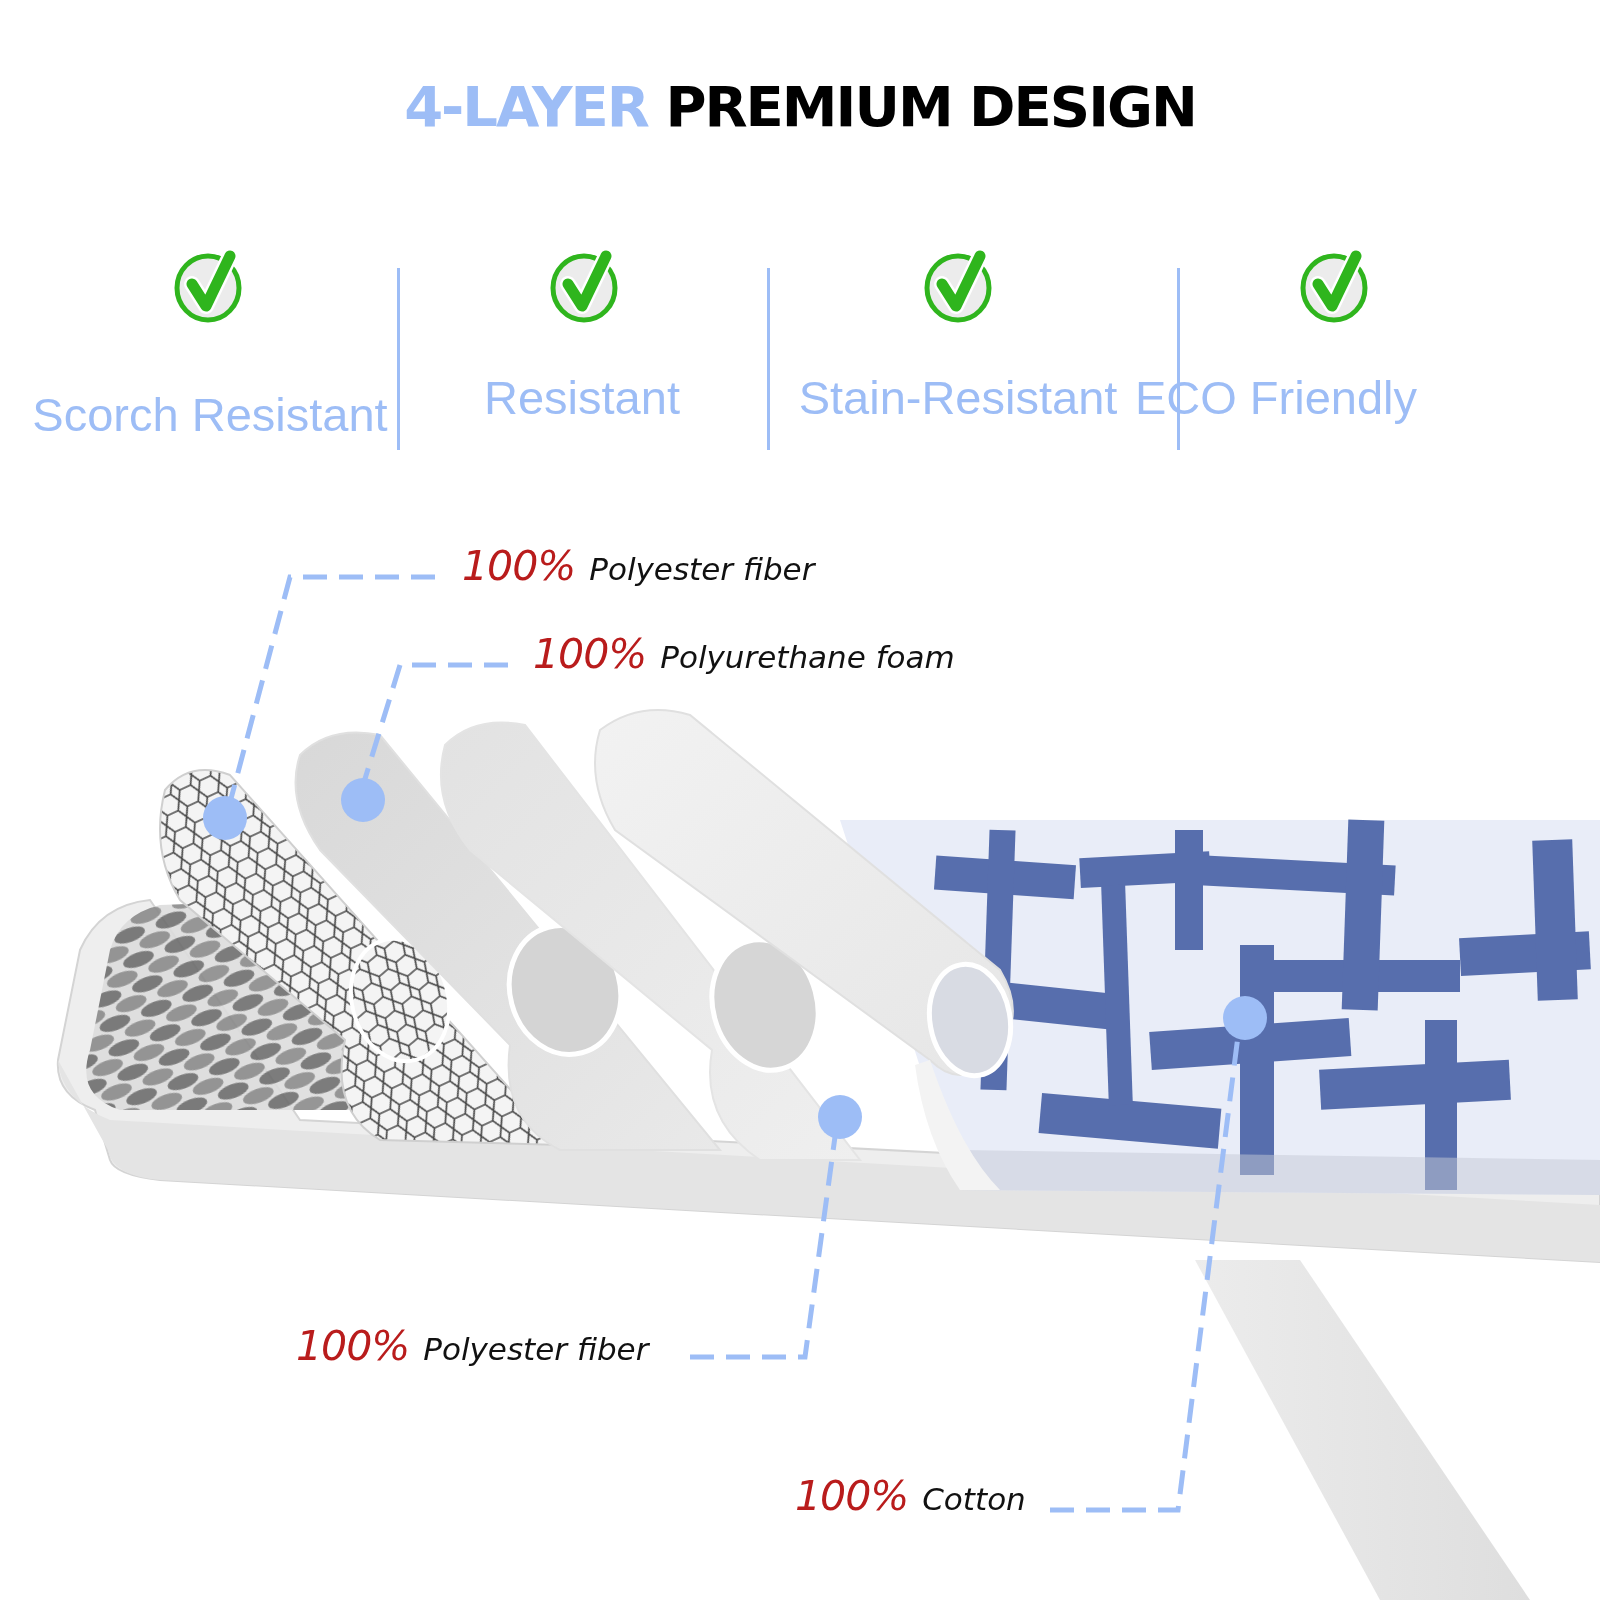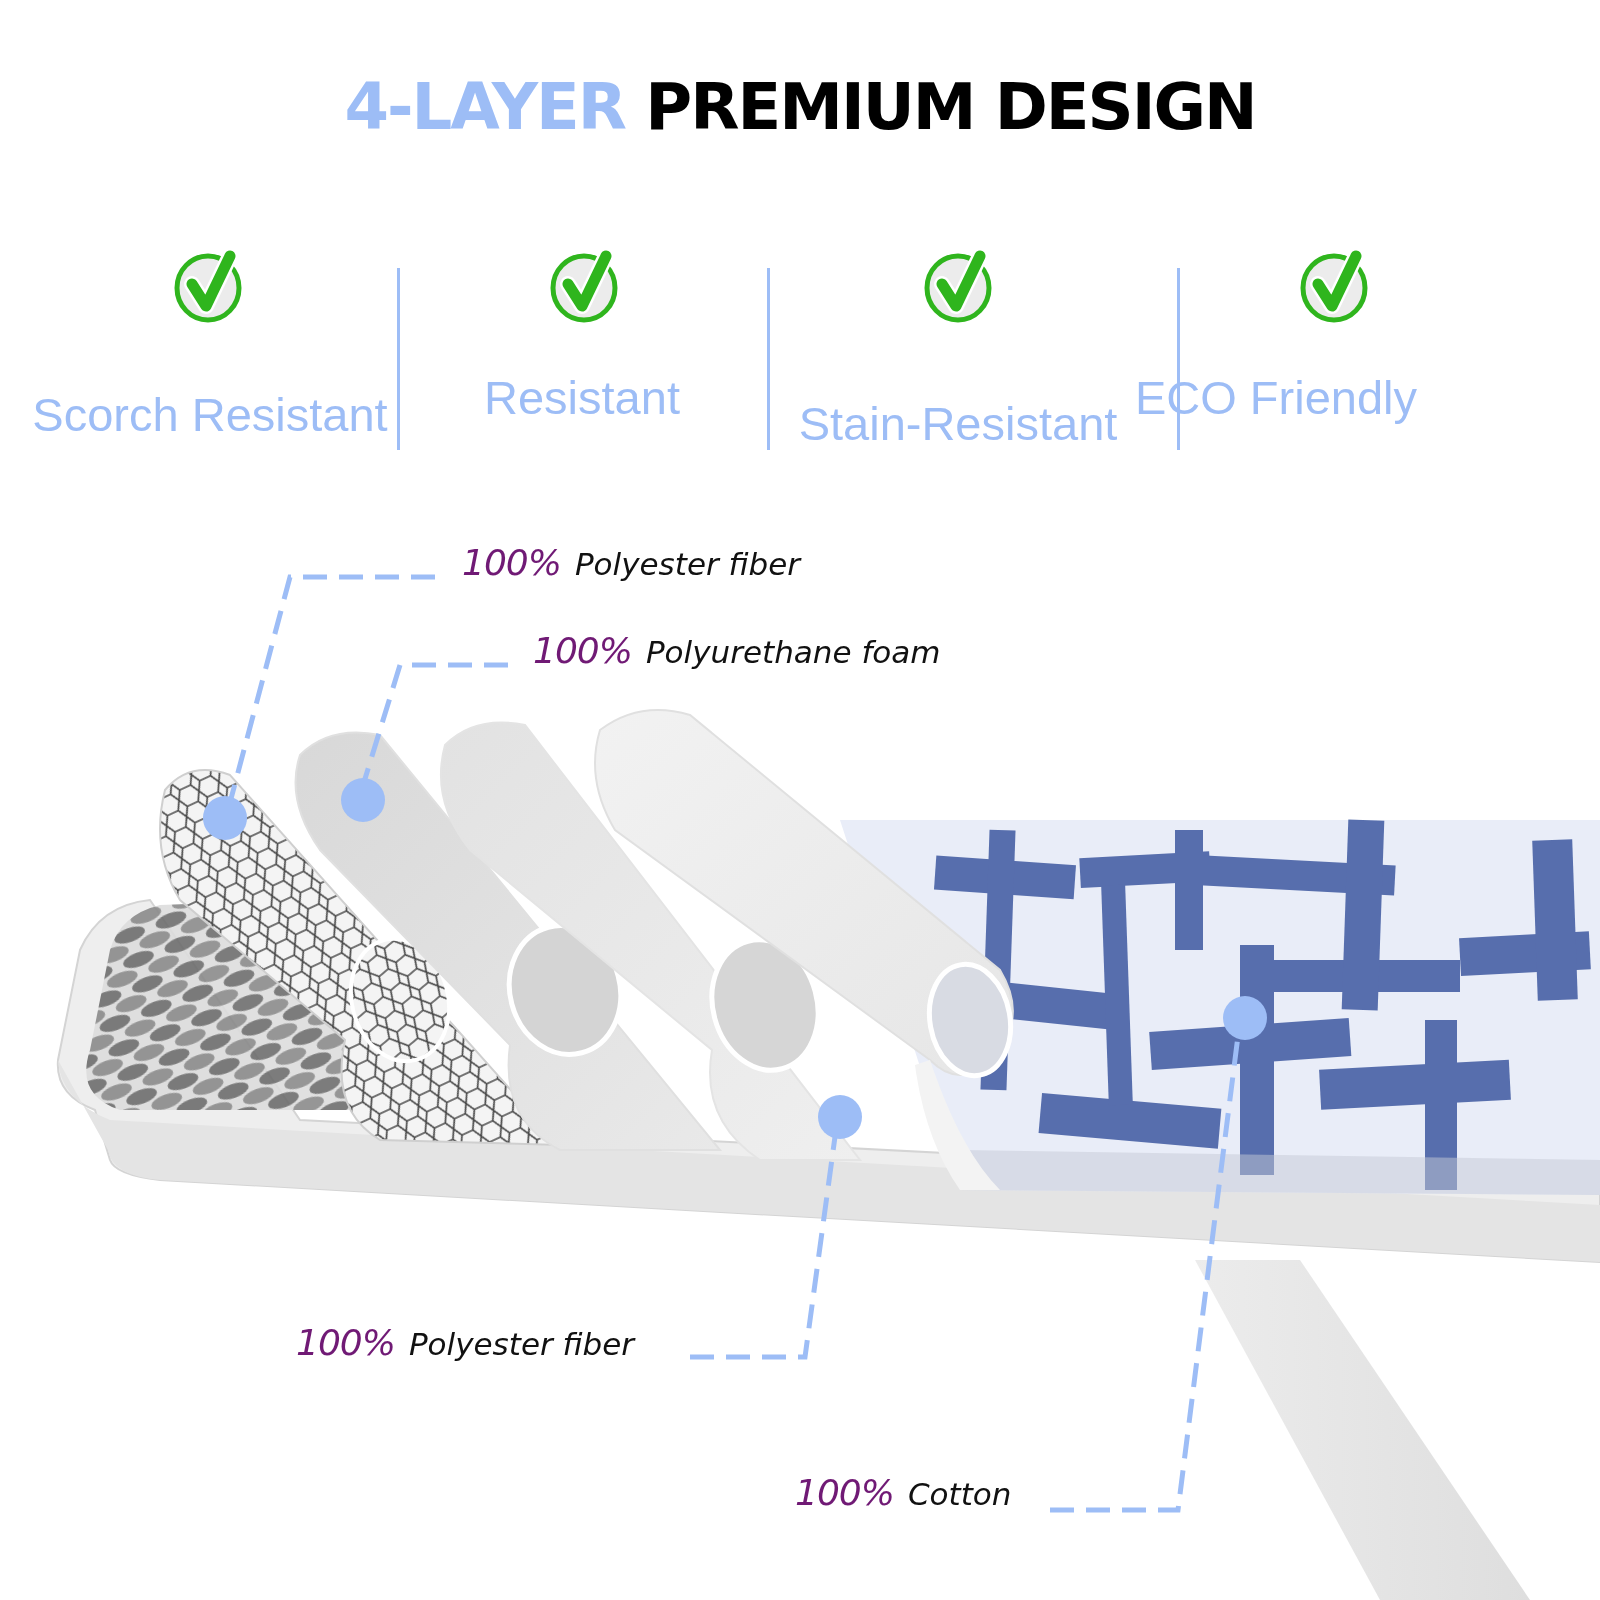--- a/index.html
+++ b/index.html
@@ -1,38 +1,38 @@
 <!DOCTYPE html>
 <html><head>
   <meta charset="utf-8">
   <style>
     * { box-sizing: border-box; margin: 0; padding: 0; }
     html, body { width: 1600px; height: 1600px; background: #ffffff; overflow: hidden; }
     body { position: relative; font-family: "DejaVu Sans", sans-serif; }
 
     .title {
       position: absolute; left: 0; top: 52px; width: 1600px; text-align: center;
-      font-family: "DejaVu Sans", sans-serif; font-weight: bold; font-size: 64px;
+      font-family: "DejaVu Sans", sans-serif; font-weight: bold; font-size: 56px;
       letter-spacing: -2px; line-height: 110px; white-space: nowrap;
     }
     .title .accent { color: #9dbdf6; }
     .title .main { color: #000000; }
 
     .features { position: absolute; left: 0; top: 240px; width: 1600px; height: 220px; }
     .feature { position: absolute; top: 0; text-align: center; }
     .feature .check { position: absolute; top: 8px; width: 76px; height: 76px; }
     .feature .label {
       position: absolute; top: 130px; white-space: nowrap;
       font-family: "Liberation Sans", sans-serif; font-size: 47px; color: #9dbdf6;
       transform: translateX(-50%);
     }
     .divider { position: absolute; top: 268px; width: 3px; height: 182px; background: #9dbdf6; }
 
     .callout { position: absolute; white-space: nowrap; font-family: "DejaVu Sans", sans-serif; font-style: italic; }
-    .callout .pct { color: #701a75; font-size: 36px; letter-spacing: -1px; }
+    .callout .pct { color: #b91c1c; font-size: 41px; letter-spacing: -1px; }
     .callout .mat { color: #111111; font-size: 31px; margin-left: 14px; }
 
     svg.scene { position: absolute; left: 0; top: 0; }
   </style>
 </head>
 <body>
 
 <div class="title">
   <span class="accent">4-LAYER</span>
   <span class="main">PREMIUM DESIGN</span>
@@ -54,21 +54,21 @@
       <path d="M20 36 L34 58 L58 8" fill="none" stroke="#2fb51d" stroke-width="11" stroke-linecap="round" stroke-linejoin="round"></path>
     </svg>
     <div class="label" style="left:582px;">Resistant</div>
   </div>
   <div class="feature" style="left:0;">
     <svg class="check" style="left:922px;" viewBox="0 0 76 76">
       <ellipse cx="36" cy="40" rx="31" ry="32" fill="#ececec" stroke="#2fb51d" stroke-width="5"></ellipse>
       <path d="M20 36 L34 58 L58 8" fill="none" stroke="#ffffff" stroke-width="16" stroke-linecap="round" stroke-linejoin="round"></path>
       <path d="M20 36 L34 58 L58 8" fill="none" stroke="#2fb51d" stroke-width="11" stroke-linecap="round" stroke-linejoin="round"></path>
     </svg>
-    <div class="label" style="left:958px;margin-top:26px;">Stain-Resistant</div>
+    <div class="label" style="left:958px;">Stain-Resistant</div>
   </div>
   <div class="feature" style="left:0;">
     <svg class="check" style="left:1298px;" viewBox="0 0 76 76">
       <ellipse cx="36" cy="40" rx="31" ry="32" fill="#ececec" stroke="#2fb51d" stroke-width="5"></ellipse>
       <path d="M20 36 L34 58 L58 8" fill="none" stroke="#ffffff" stroke-width="16" stroke-linecap="round" stroke-linejoin="round"></path>
       <path d="M20 36 L34 58 L58 8" fill="none" stroke="#2fb51d" stroke-width="11" stroke-linecap="round" stroke-linejoin="round"></path>
     </svg>
     <div class="label" style="left:1276px;">ECO Friendly</div>
   </div>
 </div>

